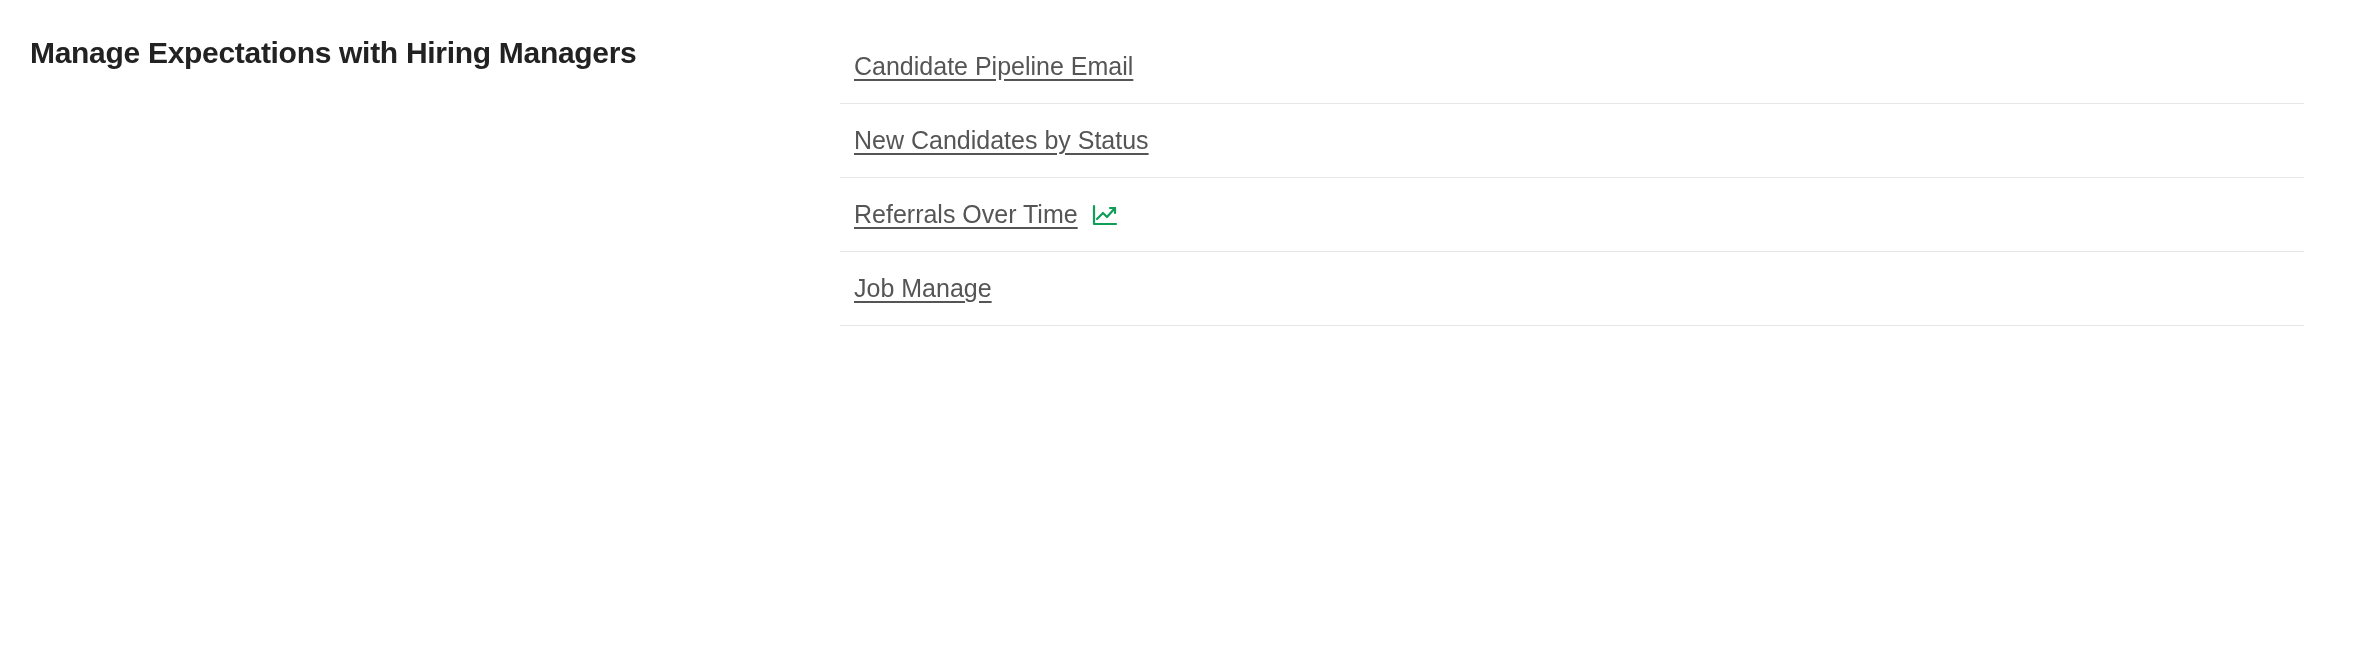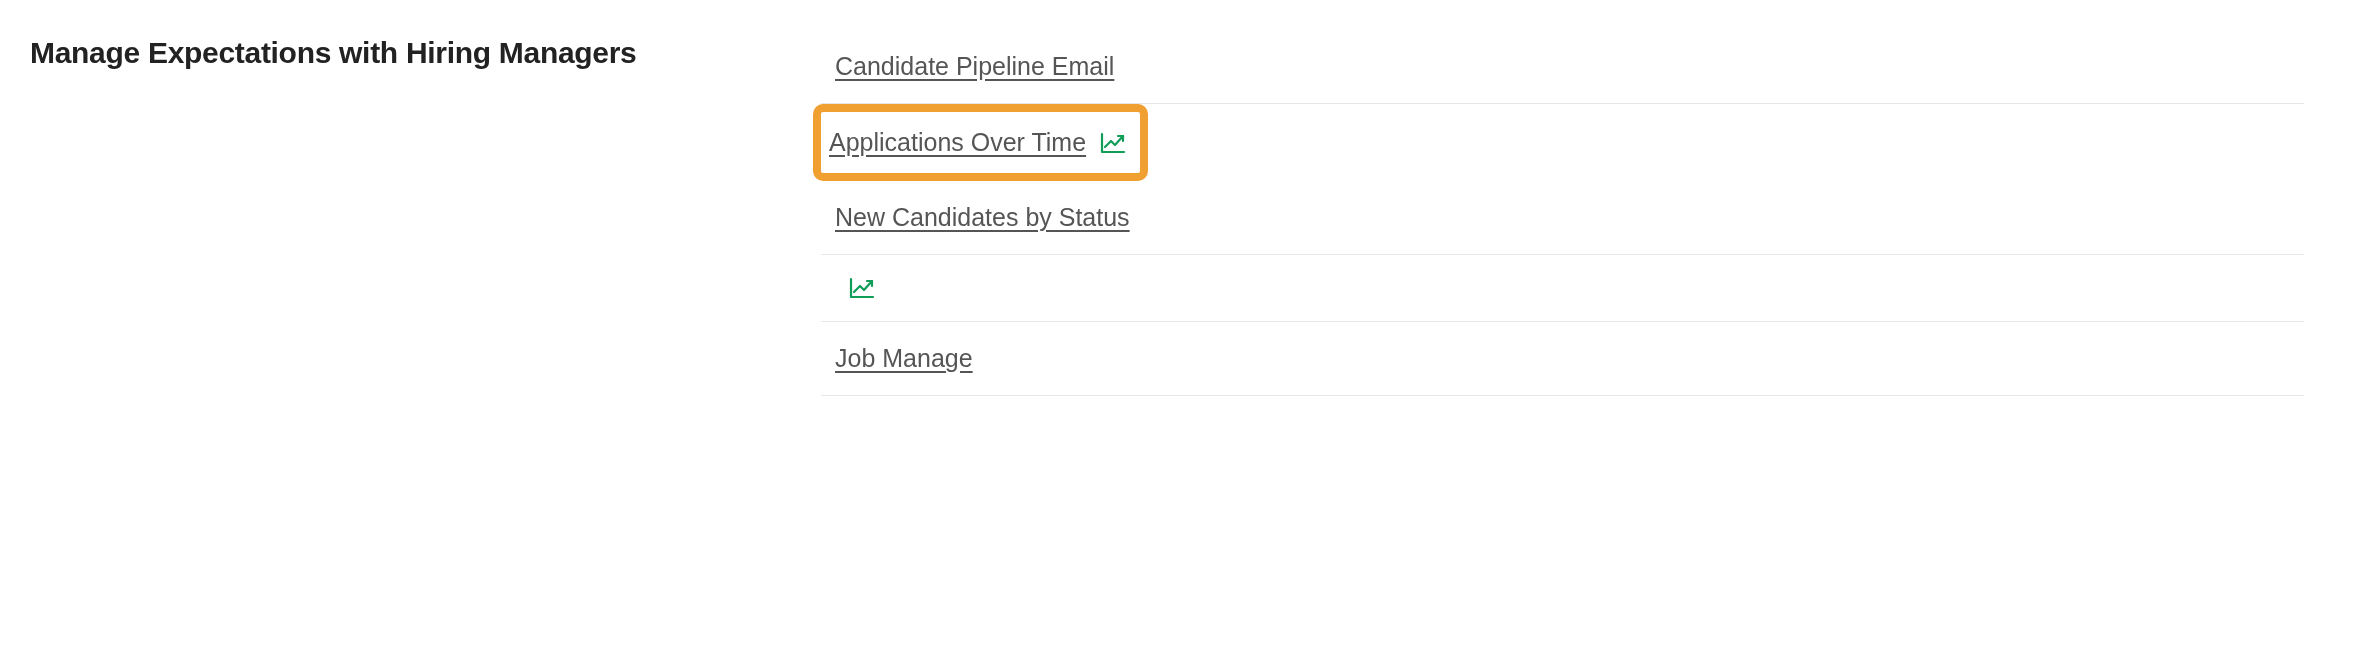--- a/index.html
+++ b/index.html
@@ -8,29 +8,30 @@
       box-sizing: border-box;
     }
     body {
       font-family: -apple-system, BlinkMacSystemFont, "Segoe UI", Helvetica, Arial, sans-serif;
       background: #ffffff;
       padding: 30px 30px 40px 30px;
       width: 2354px;
     }
     .container {
       display: flex;
-      gap: 56px;
+      gap: 27px;
     }
     .left-column {
       flex: 0 0 735px;
       padding-top: 6px;
     }
     .right-column {
       flex: 1;
       padding-right: 20px;
+      margin-left: 48px;
     }
     .section-title {
       font-size: 30px;
       font-weight: 700;
       color: #222222;
       letter-spacing: -0.3px;
       margin-bottom: 14px;
     }
     .section-subtitle {
       font-size: 25px;
@@ -78,36 +79,27 @@
   <div class="left-column">
     <h2 class="section-title">Manage Expectations with Hiring Managers</h2>
   </div>
   <div class="right-column">
     <ul class="report-list">
 
       <li class="report-item">
         <a class="report-link">Candidate Pipeline Email</a>
       </li>
 
-      <li class="report-item highlighted">
-        <a class="report-link">Applications Over Time</a>
-        <span class="chart-icon">
-          <svg viewBox="0 0 26 22" fill="none">
-            <path d="M2 2 L2 20 L24 20" stroke="#0f9d58" stroke-width="2.2" stroke-linecap="round" stroke-linejoin="round"></path>
-            <path d="M5 15 L11 9 L15 13 L23 4" stroke="#0f9d58" stroke-width="2.2" stroke-linecap="round" stroke-linejoin="round"></path>
-            <path d="M18 4 L23 4 L23 9" stroke="#0f9d58" stroke-width="2.2" stroke-linecap="round" stroke-linejoin="round"></path>
-          </svg>
-        </span>
-      </li>
 
       <li class="report-item">
         <a class="report-link">New Candidates by Status</a>
       </li>
 
       <li class="report-item">
+        <a class="report-link">Referrals Over Time</a>
         <span class="chart-icon">
           <svg viewBox="0 0 26 22" fill="none">
             <path d="M2 2 L2 20 L24 20" stroke="#0f9d58" stroke-width="2.2" stroke-linecap="round" stroke-linejoin="round"></path>
             <path d="M5 15 L11 9 L15 13 L23 4" stroke="#0f9d58" stroke-width="2.2" stroke-linecap="round" stroke-linejoin="round"></path>
             <path d="M18 4 L23 4 L23 9" stroke="#0f9d58" stroke-width="2.2" stroke-linecap="round" stroke-linejoin="round"></path>
           </svg>
         </span>
       </li>
 
       <li class="report-item">

